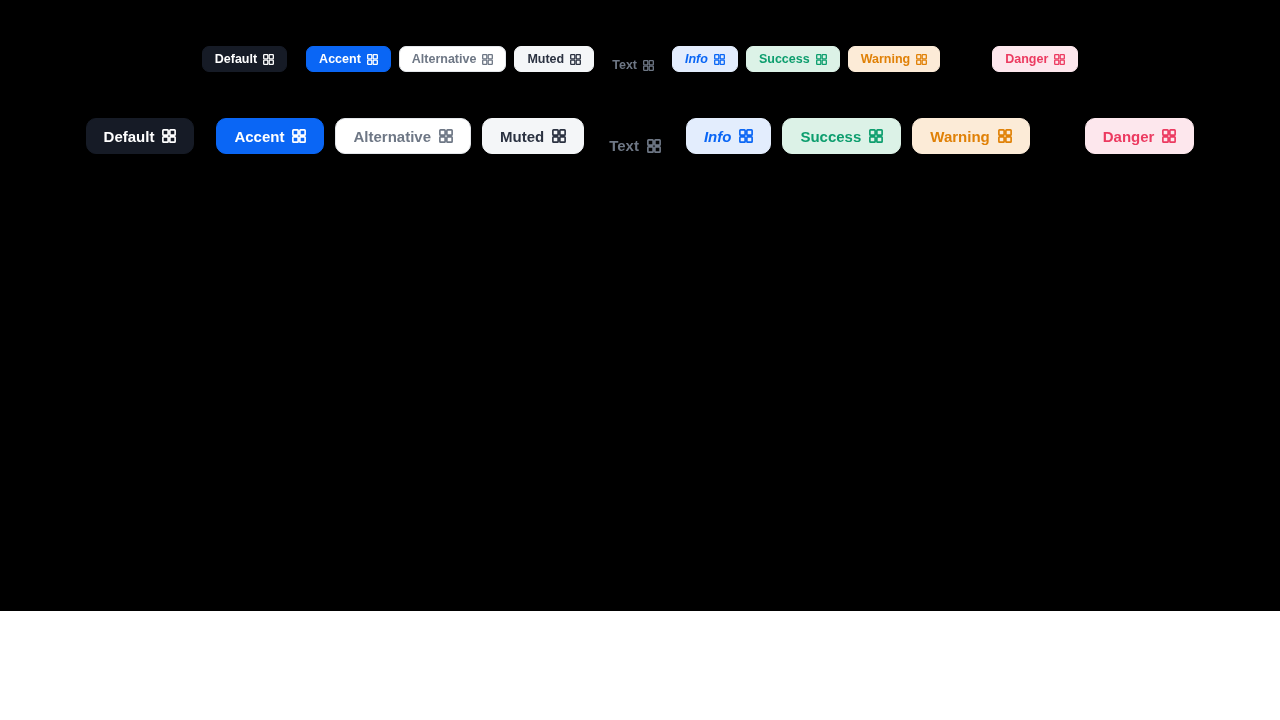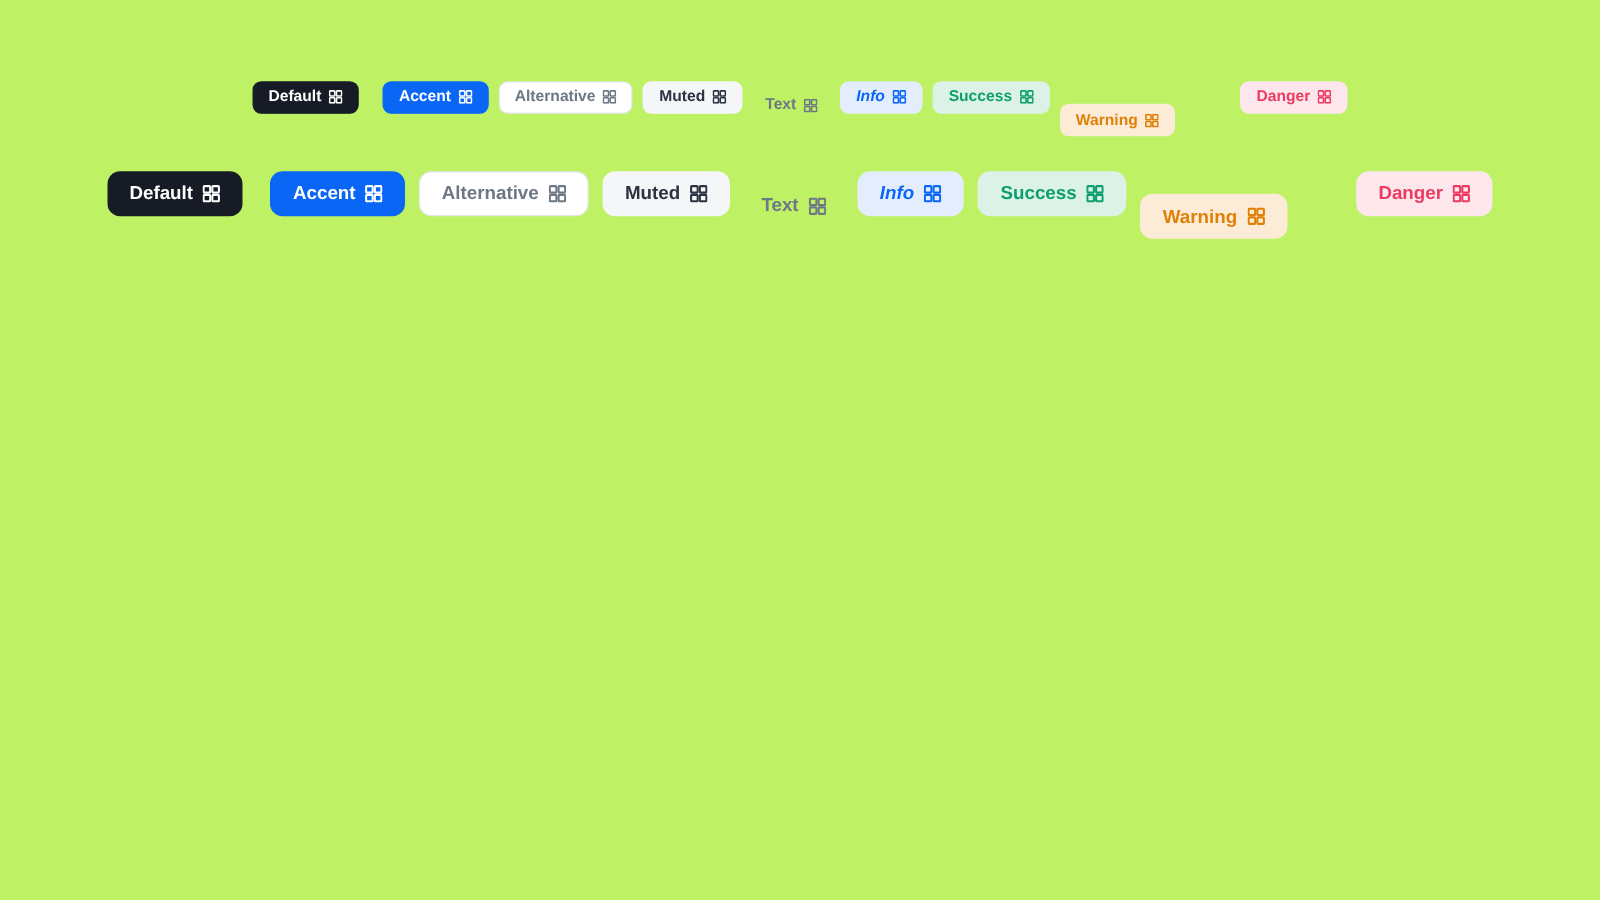--- a/index.html
+++ b/index.html
@@ -9,22 +9,22 @@
     padding: 0;
     width: 1280px;
     height: 720px;
     background: #ffffff;
     font-family: "Liberation Sans", sans-serif;
     -webkit-font-smoothing: antialiased;
   }
 
   .page {
     width: 1280px;
-    height: 720px;
-    background: #bef264;
+    height: 611px;
+    background: #000000;
     position: relative;
     overflow: hidden;
   }
 
   .btn-row {
     display: flex;
     align-items: center;
     justify-content: center;
     width: 100%;
   }
@@ -125,21 +125,20 @@
   }
   .v-success {
     background: #dcf2e7;
     color: #0d9e6e;
     border-color: #dcf2e7;
   }
   .v-warning {
     background: #fcebd7;
     color: #e08107;
     border-color: #fcebd7;
-    margin-top: 37px;
   }
   .v-danger {
     background: #fde7ed;
     color: #ec3a60;
     border-color: #fde7ed;
     margin-left: 44px;
   }
 </style>
 </head>
 <body>

